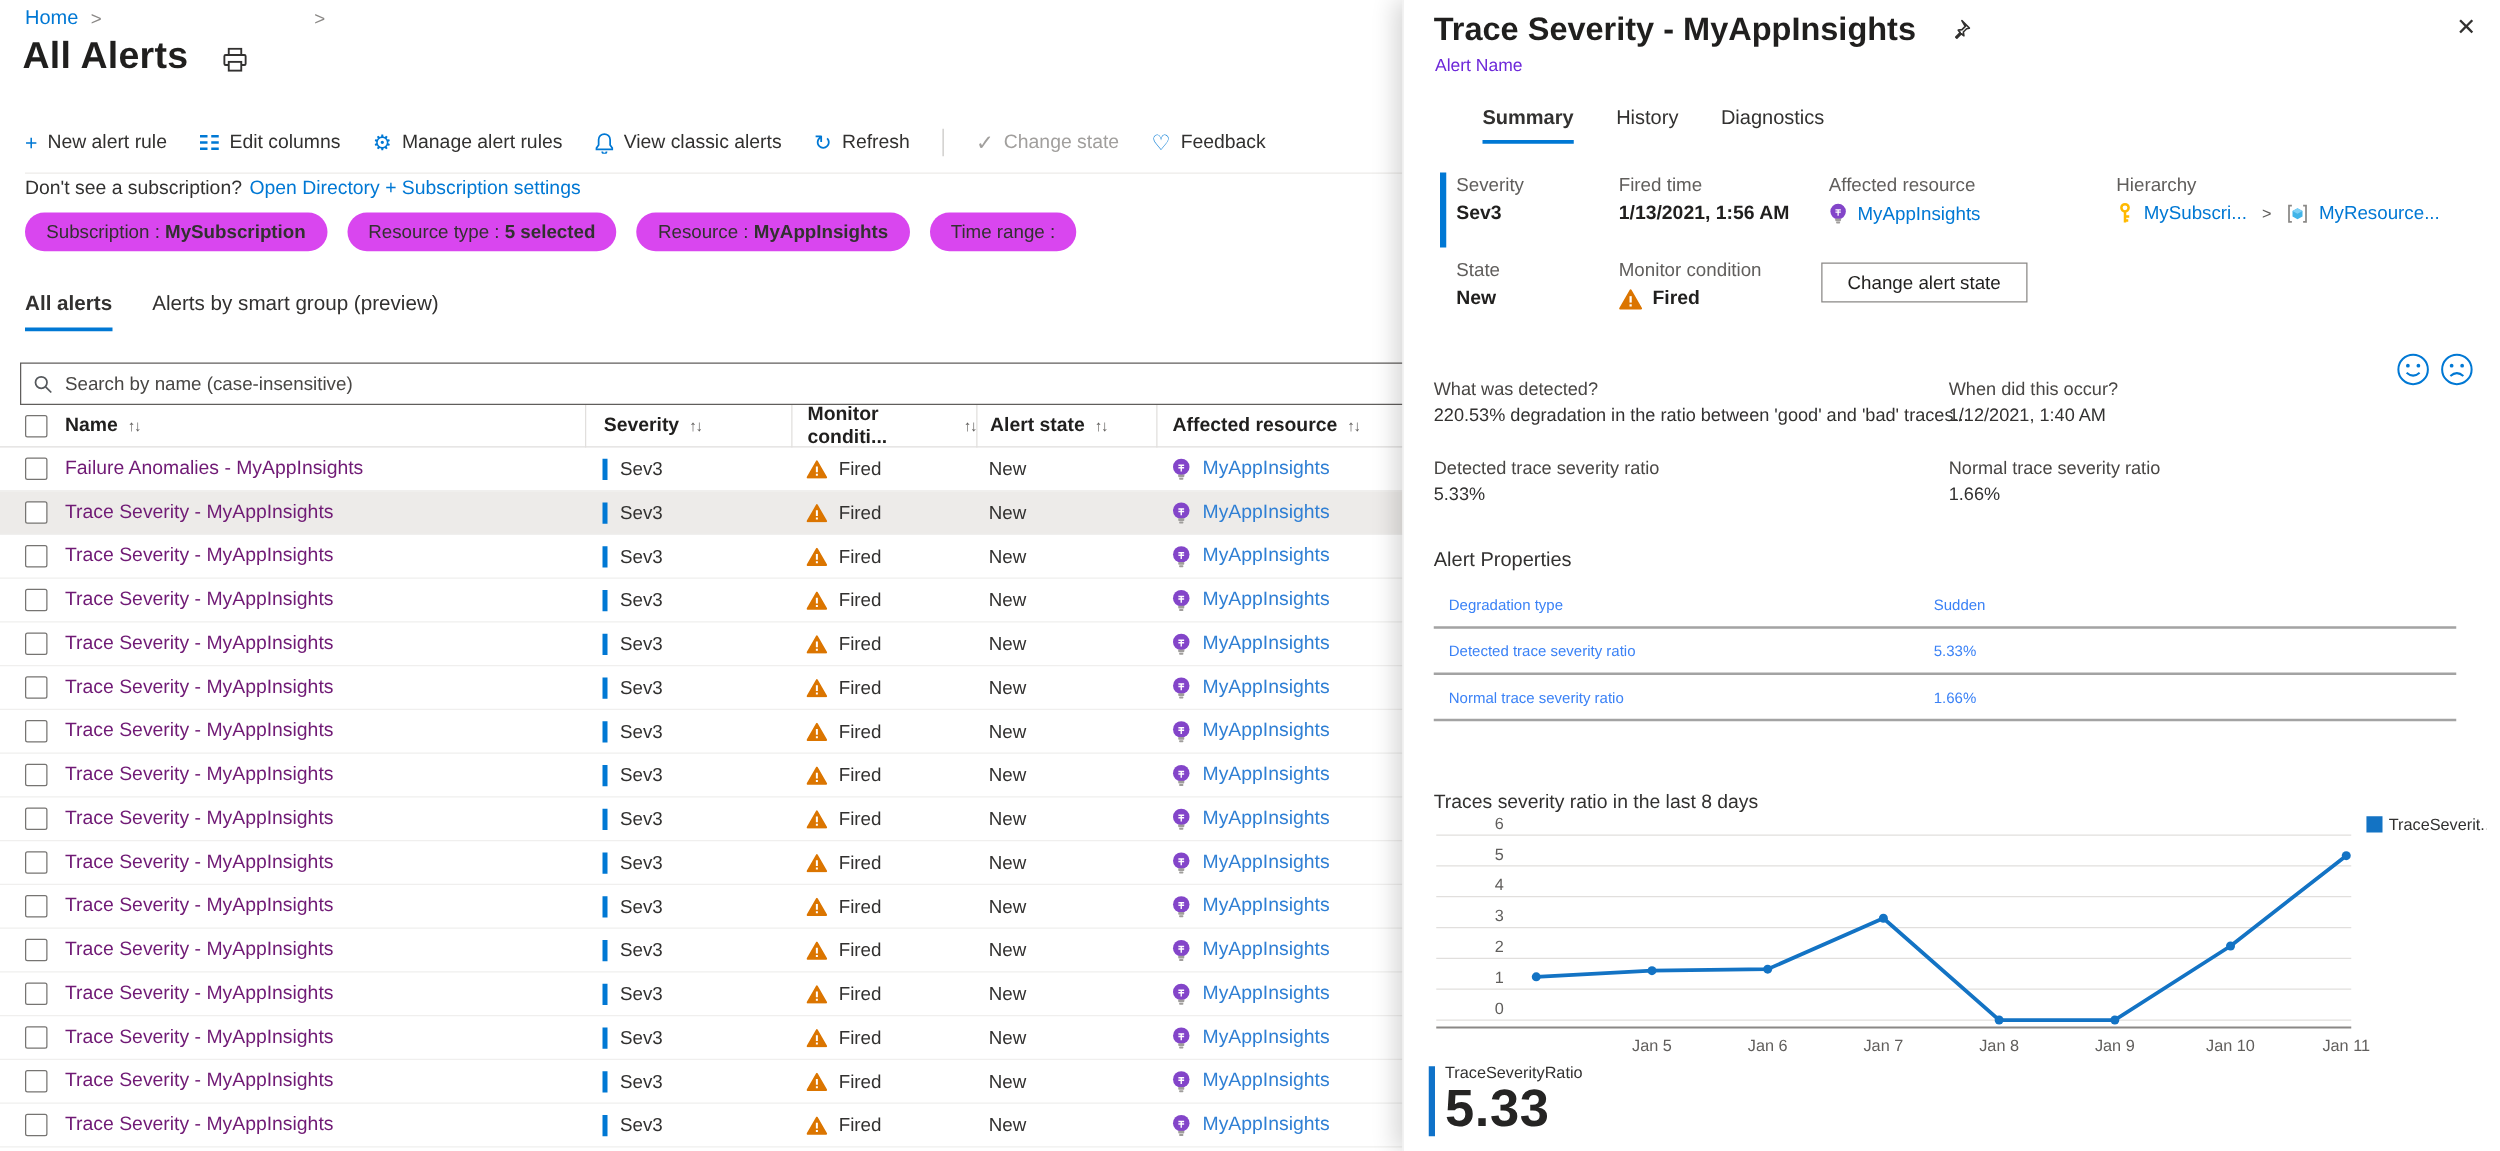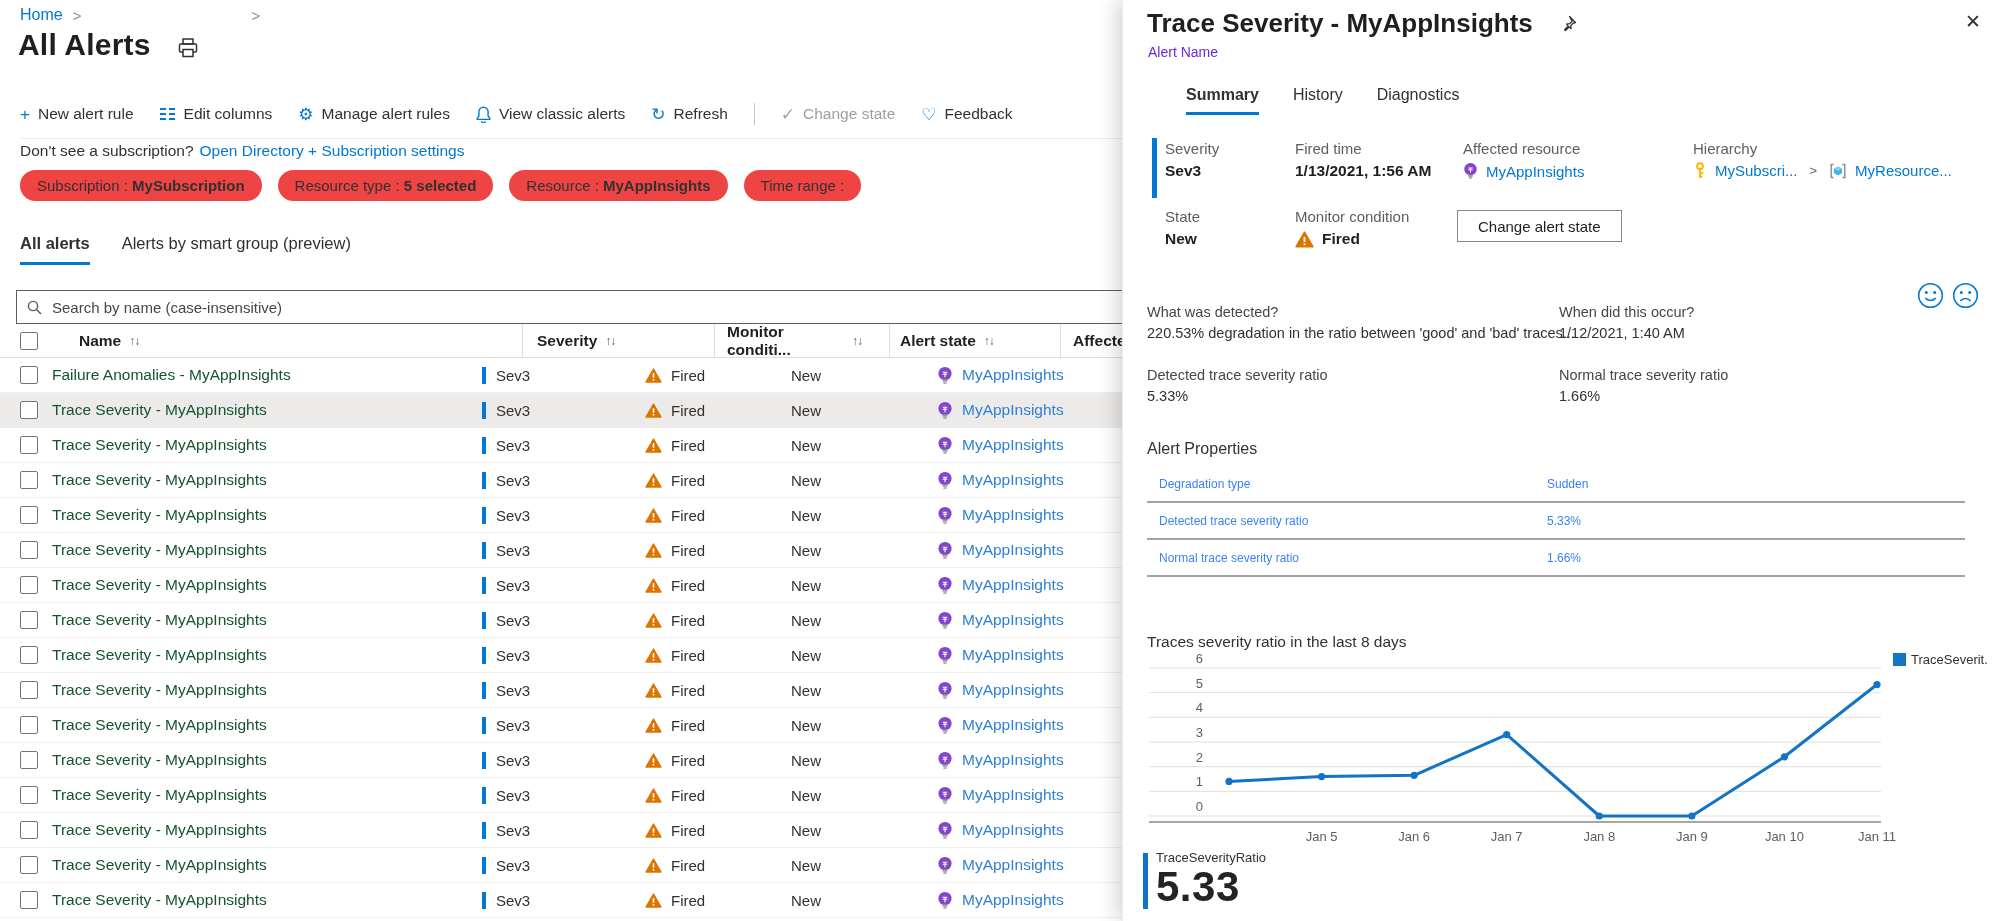--- a/index.html
+++ b/index.html
@@ -21,46 +21,46 @@
   .tb-item{display:flex;align-items:center;gap:8px;font-size:15.5px;color:#323130;cursor:pointer;white-space:nowrap;}
   .tb-item .glyph{color:#0078d4;font-size:17px;line-height:1;}
   .tb-item.disabled{color:#a19f9d;cursor:default;}
   .tb-item.disabled .glyph{color:#a19f9d;}
   .tb-divider{width:1px;height:22px;background:#c8c6c4;}
 
   .notice{position:absolute;left:20px;top:142px;font-size:15.5px;}
   .notice a{color:#0078d4;margin-left:6px;}
 
   .pills{position:absolute;left:20px;top:170px;display:flex;gap:16px;white-space:nowrap;}
-  .pill{background:#ef4444;border-radius:16px;padding:7px 17px;font-size:15px;color:#323130;cursor:pointer;}
+  .pill{background:#d946ef;border-radius:16px;padding:7px 17px;font-size:15px;color:#323130;cursor:pointer;}
   .pill b{font-weight:700;}
 
   .view-tabs{position:absolute;left:20px;top:234px;display:flex;gap:32px;font-size:16.5px;}
   .view-tab{padding-bottom:9px;cursor:pointer;color:#323130;}
   .view-tab.active{font-weight:700;border-bottom:3px solid #0078d4;}
 
   .searchbox{position:absolute;left:16px;top:290px;width:1190px;height:34px;border:1px solid #605e5c;
              display:flex;align-items:center;background:#fff;box-sizing:border-box;}
   .searchbox svg{margin:0 8px 0 10px;flex:none;}
   .searchbox input{border:none;outline:none;flex:1;font-size:15px;font-family:"Liberation Sans",sans-serif;color:#323130;background:transparent;}
   .searchbox input::placeholder{color:#484644;opacity:1;}
 
   .grid-cols{display:grid;grid-template-columns:48px 420px 165px 148px 144px 275px;align-items:center;}
-  .thead{position:absolute;left:0;top:324px;width:1200px;height:34px;border-bottom:1px solid #dfdedd;box-sizing:border-box;font-weight:700;color:#201f1e;font-size:15.5px;gap:27px;}
+  .thead{position:absolute;left:0;top:324px;width:1200px;height:34px;border-bottom:1px solid #dfdedd;box-sizing:border-box;font-weight:700;color:#201f1e;font-size:15.5px;}
   .thead .hcell{display:flex;align-items:center;height:34px;box-sizing:border-box;}
   .thead .hcell.bord{border-left:1px solid #e1dfdd;}
   .sort{font-size:12px;color:#605e5c;margin-left:8px;font-weight:400;letter-spacing:-1px;}
   .cb{width:18px;height:18px;border:1px solid #767472;border-radius:2px;background:#fff;box-sizing:border-box;margin-left:20px;flex:none;cursor:pointer;}
 
   .tbody{position:absolute;left:0;top:358px;width:1200px;}
   .trow{height:34px;border-bottom:1px solid #f0efee;cursor:pointer;}
   .trow.selected{background:#edebe9;}
   .cell{display:flex;align-items:center;height:34px;overflow:hidden;white-space:nowrap;}
   .cell.name{padding-left:4px;}
-  .cell.name a{color:#14532d;font-size:15.5px;text-align:center;}
+  .cell.name a{color:#701a75;font-size:15.5px;text-align:center;}
   .cell.sev{padding-left:14px;gap:10px;}
   .sevbar{width:4px;height:17px;background:#0078d4;flex:none;}
   .sevtext,.statetext,.condtext{font-size:15px;color:#323130;}
   .cell.cond{padding-left:12px;gap:9px;}
   .cell.state{padding-left:10px;}
   .cell.res{padding-left:12px;gap:9px;}
   .cell.res a{color:#2f7fd4;font-size:15.5px;}
 
   
   .panel{position:absolute;left:1122px;top:0;width:878px;height:921px;background:#fff;

